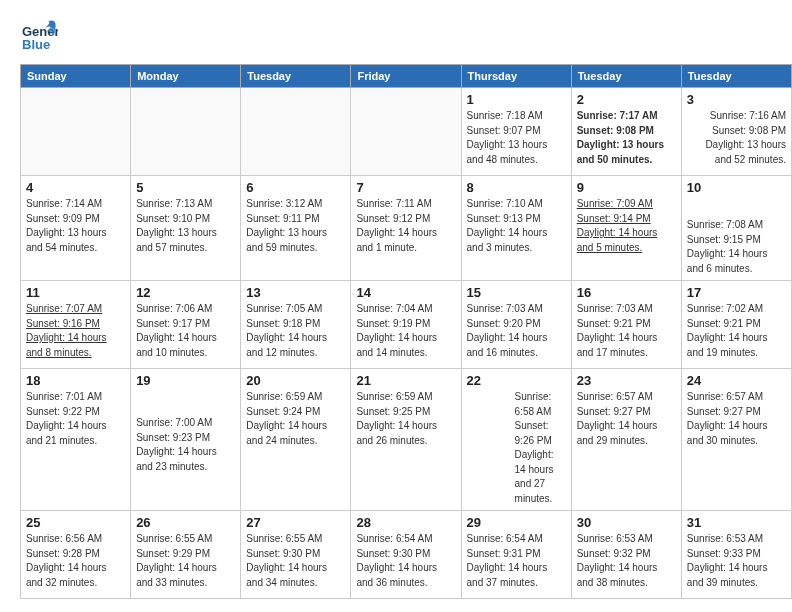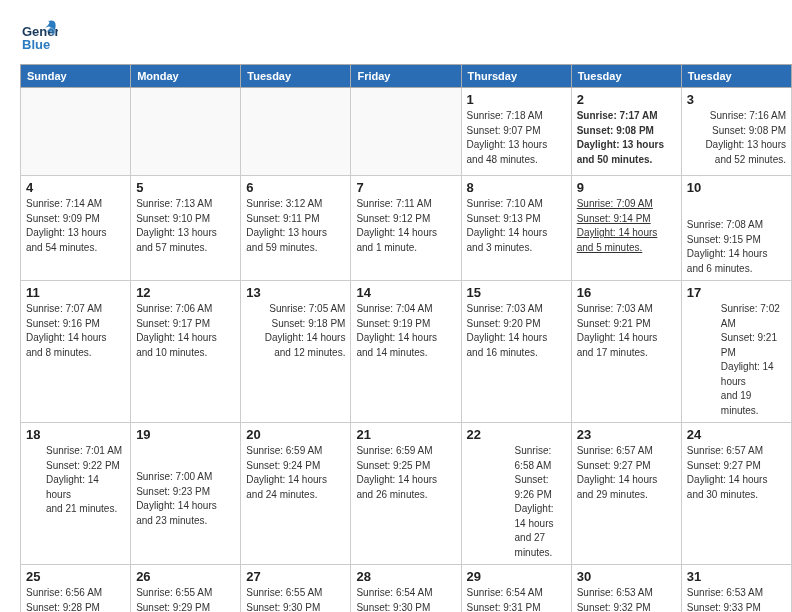--- a/index.html
+++ b/index.html
@@ -129,35 +129,35 @@
             <div class="day-num">10</div>
             <div class="day-info" style="white-space: pre-line; margin-top: 23px;">Sunrise: 7:08 AM
 Sunset: 9:15 PM
 Daylight: 14 hours
 and 6 minutes.</div>
           </td>
         </tr>
         <tr>
           <td>
             <div class="day-num">11</div>
-            <div class="day-info" style="white-space: pre-line;">Sunrise: 7:07 AM
+            <div class="day-info" style="white-space: pre-line; text-decoration: underline;">Sunrise: 7:07 AM
 Sunset: 9:16 PM
 Daylight: 14 hours
 and 8 minutes.</div>
           </td>
           <td>
             <div class="day-num">12</div>
             <div class="day-info" style="white-space: pre-line;">Sunrise: 7:06 AM
 Sunset: 9:17 PM
 Daylight: 14 hours
 and 10 minutes.</div>
           </td>
           <td>
             <div class="day-num">13</div>
-            <div class="day-info" style="white-space: pre-line; text-align: right;">Sunrise: 7:05 AM
+            <div class="day-info" style="white-space: pre-line;">Sunrise: 7:05 AM
 Sunset: 9:18 PM
 Daylight: 14 hours
 and 12 minutes.</div>
           </td>
           <td>
             <div class="day-num">14</div>
             <div class="day-info" style="white-space: pre-line;">Sunrise: 7:04 AM
 Sunset: 9:19 PM
 Daylight: 14 hours
 and 14 minutes.</div>
@@ -171,30 +171,30 @@
           </td>
           <td>
             <div class="day-num">16</div>
             <div class="day-info" style="white-space: pre-line;">Sunrise: 7:03 AM
 Sunset: 9:21 PM
 Daylight: 14 hours
 and 17 minutes.</div>
           </td>
           <td>
             <div class="day-num">17</div>
-            <div class="day-info" style="white-space: pre-line; margin-left: 34px;">Sunrise: 7:02 AM
+            <div class="day-info" style="white-space: pre-line;">Sunrise: 7:02 AM
 Sunset: 9:21 PM
 Daylight: 14 hours
 and 19 minutes.</div>
           </td>
         </tr>
         <tr>
           <td>
             <div class="day-num">18</div>
-            <div class="day-info" style="white-space: pre-line; margin-left: 20px;">Sunrise: 7:01 AM
+            <div class="day-info" style="white-space: pre-line;">Sunrise: 7:01 AM
 Sunset: 9:22 PM
 Daylight: 14 hours
 and 21 minutes.</div>
           </td>
           <td>
             <div class="day-num">19</div>
             <div class="day-info" style="white-space: pre-line; margin-top: 28px;">Sunrise: 7:00 AM
 Sunset: 9:23 PM
 Daylight: 14 hours
 and 23 minutes.</div>

